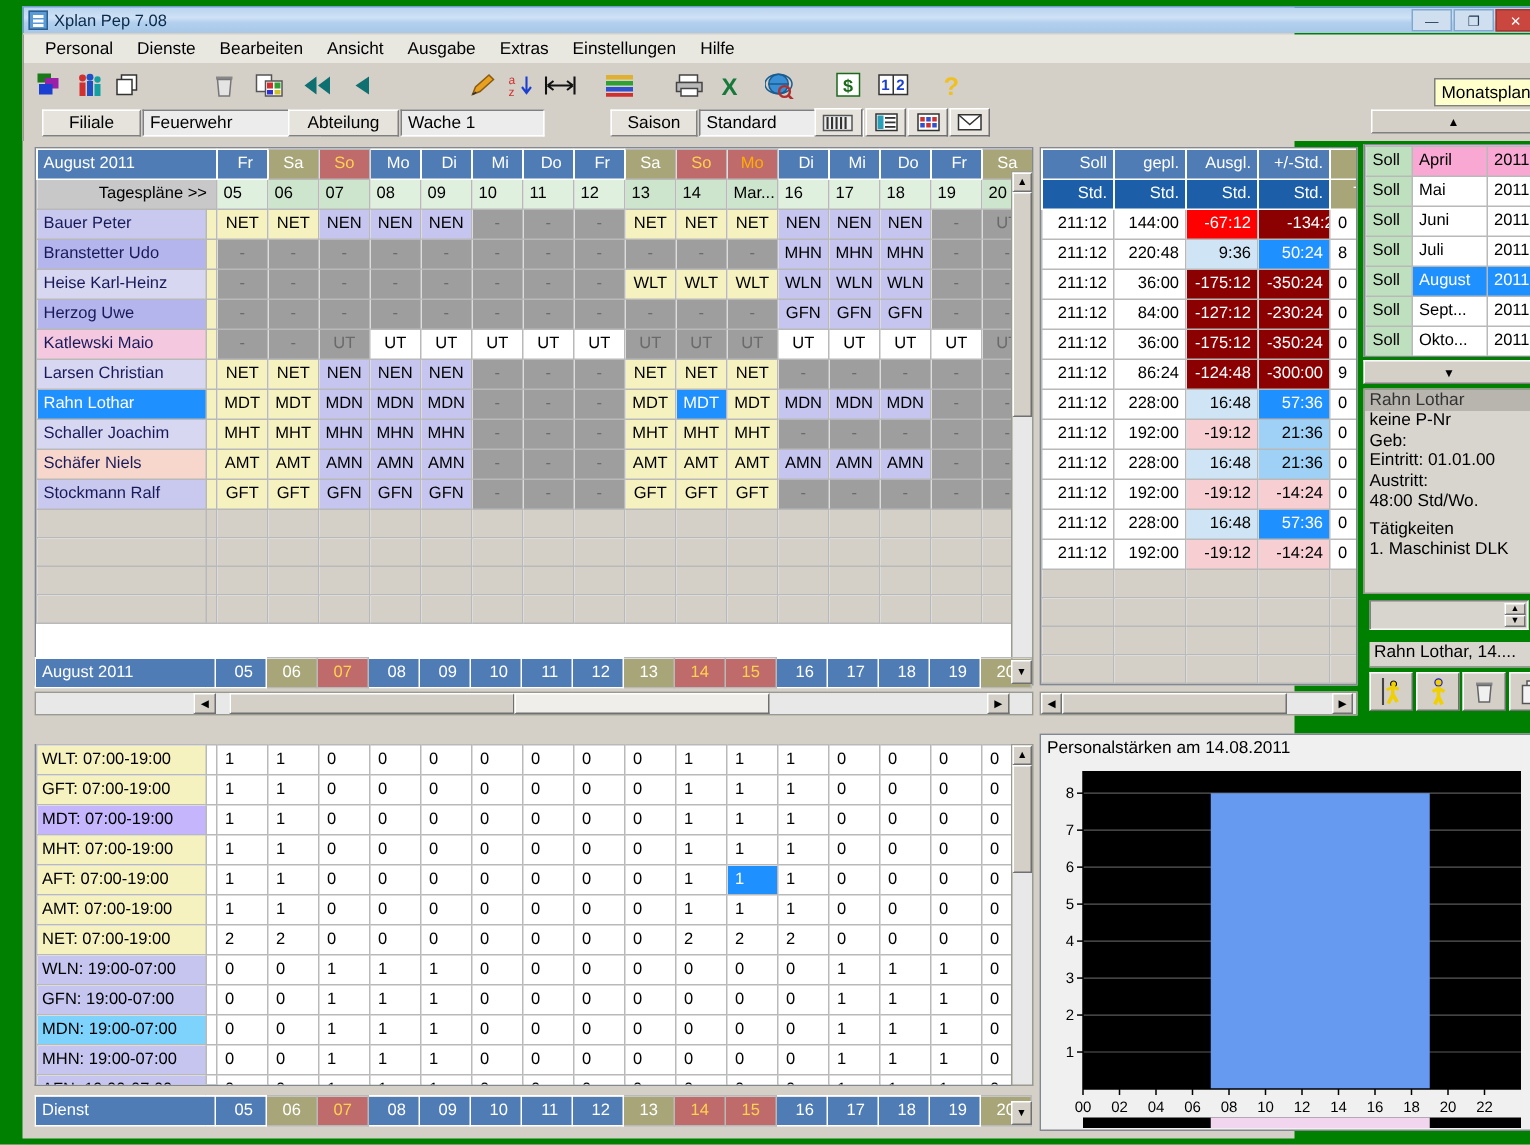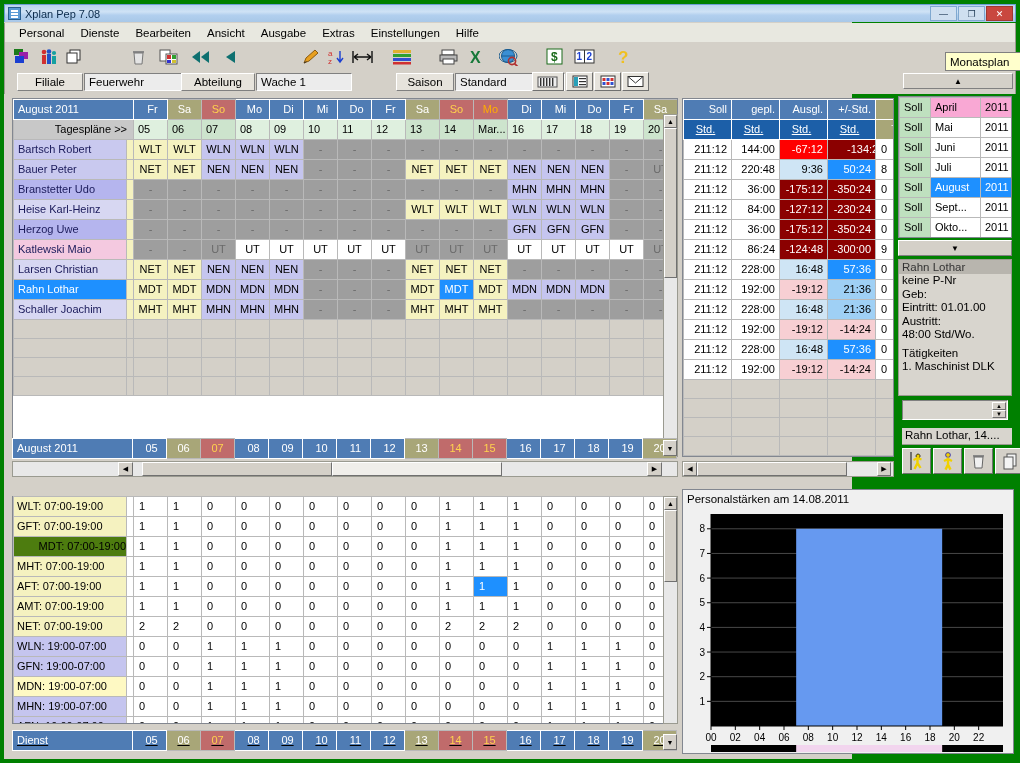--- a/index.html
+++ b/index.html
@@ -5,21 +5,21 @@
   * { box-sizing: border-box; }
   html, body { margin:0; padding:0; }
   body {
     width:1020px; height:763px;
     background:#008000;
     font-family:"Liberation Sans", sans-serif;
     font-size:11px;
     overflow:hidden;
     -webkit-font-smoothing:none;
   }
-  #app { position:absolute; left:4px; top:4px; width:848px; height:755px; background:#d4d0c8; }
+  #app { position:absolute; left:15px; top:4px; width:848px; height:755px; background:#d4d0c8; }
 
   
   .titlebar{
     position:absolute; left:0; top:0; width:1012px; height:18px;
     background:linear-gradient(to bottom,#b9d4ef 0%,#cfe2f5 40%,#b2cfee 60%,#a8c8e8 100%);
     border:1px solid #6d9ed6; border-bottom:none;
     display:flex; align-items:center;
   }
   .titlebar .tico{
     width:13px;height:13px;margin:0 4px 0 3px;background:#5b9bd5;
@@ -69,21 +69,21 @@
   .cell{text-align:center;color:#000;}
   .c-yellow{background:#f5f2c0;}
   .c-lav{background:#c5c5ef;}
   .c-gray{background:#9e9e9e;color:#6a6a6a;}
   .c-white{background:#fff;}
   .c-sel{background:#1e90ff;color:#fff;}
   .tagpl{background:#c8c8c8;text-align:right;padding-right:6px !important;color:#000;}
 
   
   .hh{background:#4f7cb4;color:#fff;text-align:right;padding-right:4px !important;border:1px solid #fff !important;}
-  .hh2{background:#1c5fa8;color:#fff;text-align:center;padding-right:4px !important;border:1px solid #fff !important;text-decoration:underline;}
+  .hh2{background:#1c5fa8;color:#fff;text-align:right;padding-right:4px !important;border:1px solid #fff !important;}
   .hhk{background:#a8a678;color:#fff;text-align:right;border:1px solid #fff !important;}
   .hv{background:#fff;text-align:right;padding-right:4px !important;}
   .mon-soll{background:#bfe0bf;color:#000;text-align:left;padding-left:4px !important;}
   .mon-name{background:#fff;text-align:left;padding-left:4px !important;}
   .mon-yellow{background:#f9a8d4;}
   .mon-sel{background:#1e90ff;color:#fff;}
 
   
   .cl{text-align:left;padding-left:3px !important;color:#000;}
   .cnum{background:#fff;text-align:left;padding-left:5px !important;}
@@ -365,40 +365,20 @@
             <td class="datecell we">Mar...</td>
             <td class="datecell">16</td>
             <td class="datecell">17</td>
             <td class="datecell">18</td>
             <td class="datecell">19</td>
             <td class="datecell we">20</td>
           </tr>
         </thead>
       <tbody id="planBody">
           <tr>
-            <td class="namecell" style="background: rgb(201, 201, 239);">Bartsch Robert</td>
-            <td class="c-yellow"></td>
-            <td class="cell c-yellow">WLT</td>
-            <td class="cell c-yellow">WLT</td>
-            <td class="cell c-lav">WLN</td>
-            <td class="cell c-lav">WLN</td>
-            <td class="cell c-lav">WLN</td>
-            <td class="cell c-gray">-</td>
-            <td class="cell c-gray">-</td>
-            <td class="cell c-gray">-</td>
-            <td class="cell c-gray">-</td>
-            <td class="cell c-gray">-</td>
-            <td class="cell c-gray">-</td>
-            <td class="cell c-gray">-</td>
-            <td class="cell c-gray">-</td>
-            <td class="cell c-gray">-</td>
-            <td class="cell c-gray">-</td>
-            <td class="cell c-gray">-</td>
-          </tr>
-          <tr>
             <td class="namecell" style="background: rgb(201, 201, 239);">Bauer Peter</td>
             <td class="c-yellow"></td>
             <td class="cell c-yellow">NET</td>
             <td class="cell c-yellow">NET</td>
             <td class="cell c-lav">NEN</td>
             <td class="cell c-lav">NEN</td>
             <td class="cell c-lav">NEN</td>
             <td class="cell c-gray">-</td>
             <td class="cell c-gray">-</td>
             <td class="cell c-gray">-</td>
@@ -538,20 +518,60 @@
             <td class="cell c-yellow">MHT</td>
             <td class="cell c-lav">MHN</td>
             <td class="cell c-lav">MHN</td>
             <td class="cell c-lav">MHN</td>
             <td class="cell c-gray">-</td>
             <td class="cell c-gray">-</td>
             <td class="cell c-gray">-</td>
             <td class="cell c-yellow">MHT</td>
             <td class="cell c-yellow">MHT</td>
             <td class="cell c-yellow">MHT</td>
+            <td class="cell c-gray">-</td>
+            <td class="cell c-gray">-</td>
+            <td class="cell c-gray">-</td>
+            <td class="cell c-gray">-</td>
+            <td class="cell c-gray">-</td>
+          </tr>
+          <tr>
+            <td class="namecell" style="background: rgb(247, 215, 204);">Schäfer Niels</td>
+            <td class="c-yellow"></td>
+            <td class="cell c-yellow">AMT</td>
+            <td class="cell c-yellow">AMT</td>
+            <td class="cell c-lav">AMN</td>
+            <td class="cell c-lav">AMN</td>
+            <td class="cell c-lav">AMN</td>
+            <td class="cell c-gray">-</td>
+            <td class="cell c-gray">-</td>
+            <td class="cell c-gray">-</td>
+            <td class="cell c-yellow">AMT</td>
+            <td class="cell c-yellow">AMT</td>
+            <td class="cell c-yellow">AMT</td>
+            <td class="cell c-lav">AMN</td>
+            <td class="cell c-lav">AMN</td>
+            <td class="cell c-lav">AMN</td>
+            <td class="cell c-gray">-</td>
+            <td class="cell c-gray">-</td>
+          </tr>
+          <tr>
+            <td class="namecell" style="background: rgb(201, 201, 239);">Stockmann Ralf</td>
+            <td class="c-yellow"></td>
+            <td class="cell c-yellow">GFT</td>
+            <td class="cell c-yellow">GFT</td>
+            <td class="cell c-lav">GFN</td>
+            <td class="cell c-lav">GFN</td>
+            <td class="cell c-lav">GFN</td>
+            <td class="cell c-gray">-</td>
+            <td class="cell c-gray">-</td>
+            <td class="cell c-gray">-</td>
+            <td class="cell c-yellow">GFT</td>
+            <td class="cell c-yellow">GFT</td>
+            <td class="cell c-yellow">GFT</td>
             <td class="cell c-gray">-</td>
             <td class="cell c-gray">-</td>
             <td class="cell c-gray">-</td>
             <td class="cell c-gray">-</td>
             <td class="cell c-gray">-</td>
           </tr>
           <tr>
             <td class="namecell" style="background: rgb(212, 208, 200);"></td>
             <td style="background: rgb(212, 208, 200);"></td>
             <td class="cell" style="background: rgb(212, 208, 200);"></td>
@@ -1000,21 +1020,21 @@
             <td class="cnum">1</td>
             <td class="cnum">1</td>
             <td class="cnum">1</td>
             <td class="cnum">0</td>
             <td class="cnum">0</td>
             <td class="cnum">0</td>
             <td class="cnum">0</td>
             <td class="cnum">0</td>
           </tr>
           <tr>
-            <td class="cl" style="background: #4d7c0f; text-align: right;">MDT: 07:00-19:00</td>
+            <td class="cl" style="background: #c4b5fd;">MDT: 07:00-19:00</td>
             <td></td>
             <td class="cnum">1</td>
             <td class="cnum">1</td>
             <td class="cnum">0</td>
             <td class="cnum">0</td>
             <td class="cnum">0</td>
             <td class="cnum">0</td>
             <td class="cnum">0</td>
             <td class="cnum">0</td>
             <td class="cnum">0</td>
@@ -1147,21 +1167,21 @@
             <td class="cnum">0</td>
             <td class="cnum">0</td>
             <td class="cnum">0</td>
             <td class="cnum">1</td>
             <td class="cnum">1</td>
             <td class="cnum">1</td>
             <td class="cnum">0</td>
             <td class="cnum">0</td>
           </tr>
           <tr>
-            <td class="cl" style="background: #fef9c3;">MDN: 19:00-07:00</td>
+            <td class="cl" style="background: #7dd3fc;">MDN: 19:00-07:00</td>
             <td></td>
             <td class="cnum">0</td>
             <td class="cnum">0</td>
             <td class="cnum">1</td>
             <td class="cnum">1</td>
             <td class="cnum">1</td>
             <td class="cnum">0</td>
             <td class="cnum">0</td>
             <td class="cnum">0</td>
             <td class="cnum">0</td>
@@ -1218,21 +1238,21 @@
           </tr>
         </tbody>
     </table>
   </div>
   <div class="sbv" style="left:659px;top:492px;width:15px;height:228px;">
     <div class="sbbtn" style="width:13px;height:13px;">▲</div>
     <div class="sbthumb" style="width:13px;height:72px;"></div>
   </div>
 
   <div style="position:absolute;left:8px;top:726px;width:666px;height:24px;overflow:hidden;">
-    <table class="grid" id="countFooter" style="width:663px;text-decoration:underline;">
+    <table class="grid" id="countFooter" style="width:663px;">
       <colgroup>
         <col style="width:113px">
           <col style="width:7px">
         <col style="width:34px">
           <col style="width:34px">
           <col style="width:34px">
           <col style="width:34px">
         <col style="width:34px">
           <col style="width:34px">
           <col style="width:34px">

